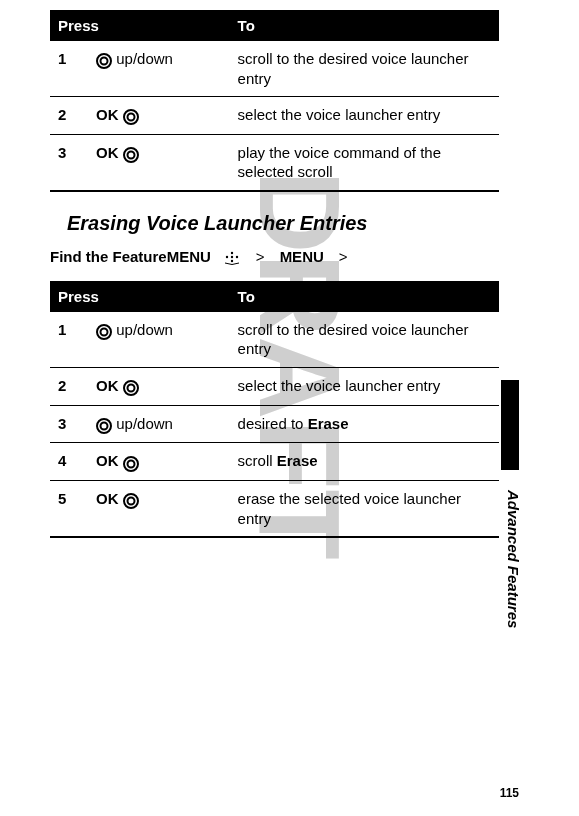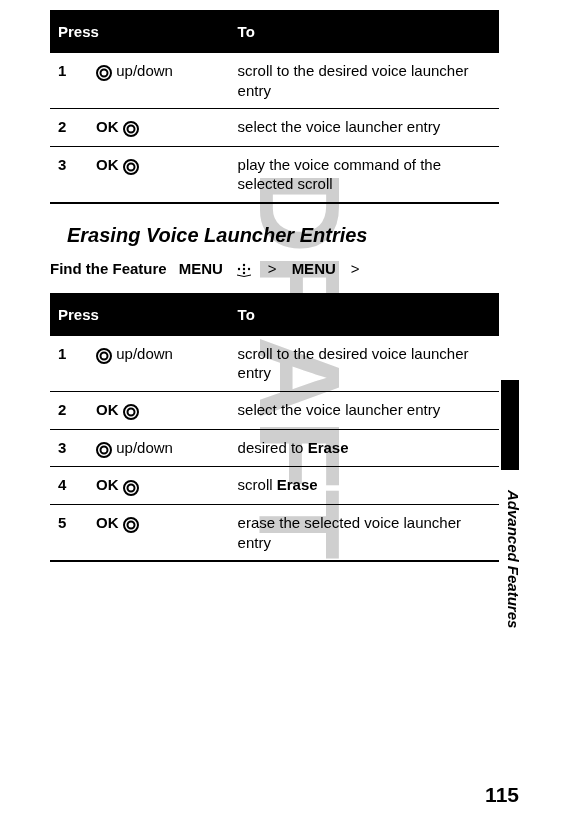--- a/index.html
+++ b/index.html
@@ -19,21 +19,21 @@
       width: 100%;
       border-collapse: collapse;
       margin-bottom: 20px;
     }
     thead tr {
       background: #000;
       color: #fff;
     }
     th {
       text-align: left;
-      padding: 13px 8px;
+      padding: 7px 8px;
       font-weight: bold;
       font-size: 15px;
     }
     th:first-child {
       width: 40%;
     }
     td {
       padding: 8px 8px;
       vertical-align: top;
       font-size: 15px;
@@ -83,21 +83,20 @@
       margin: 15px 0 12px 17px;
     }
     .find-feature-row {
       display: flex;
       align-items: center;
       margin-bottom: 15px;
       font-size: 15px;
     }
     .find-feature-label {
       font-weight: 900;
-      margin-right: 12px;
     }
     .breadcrumb {
       display: flex;
       align-items: center;
       gap: 12px;
     }
     .black-tab {
       position: absolute;
       right: 60px;
       top: 380px;
@@ -110,24 +109,24 @@
       right: 57px;
       top: 490px;
       font-style: italic;
       font-weight: bold;
       font-size: 15px;
       writing-mode: vertical-rl;
       text-orientation: mixed;
     }
     .page-number {
       position: absolute;
-      bottom: 9px;
+      bottom: 16px;
       right: 60px;
       font-weight: bold;
-      font-size: 21px;
+      font-size: 12px;
     }
     tbody tr:last-child td {
       border-bottom: 2px solid #000;
     }
     .wm {
       position: absolute;
       left: 50%;
       top: 45%;
       transform: translate(-50%, -50%);
       z-index: 0;

